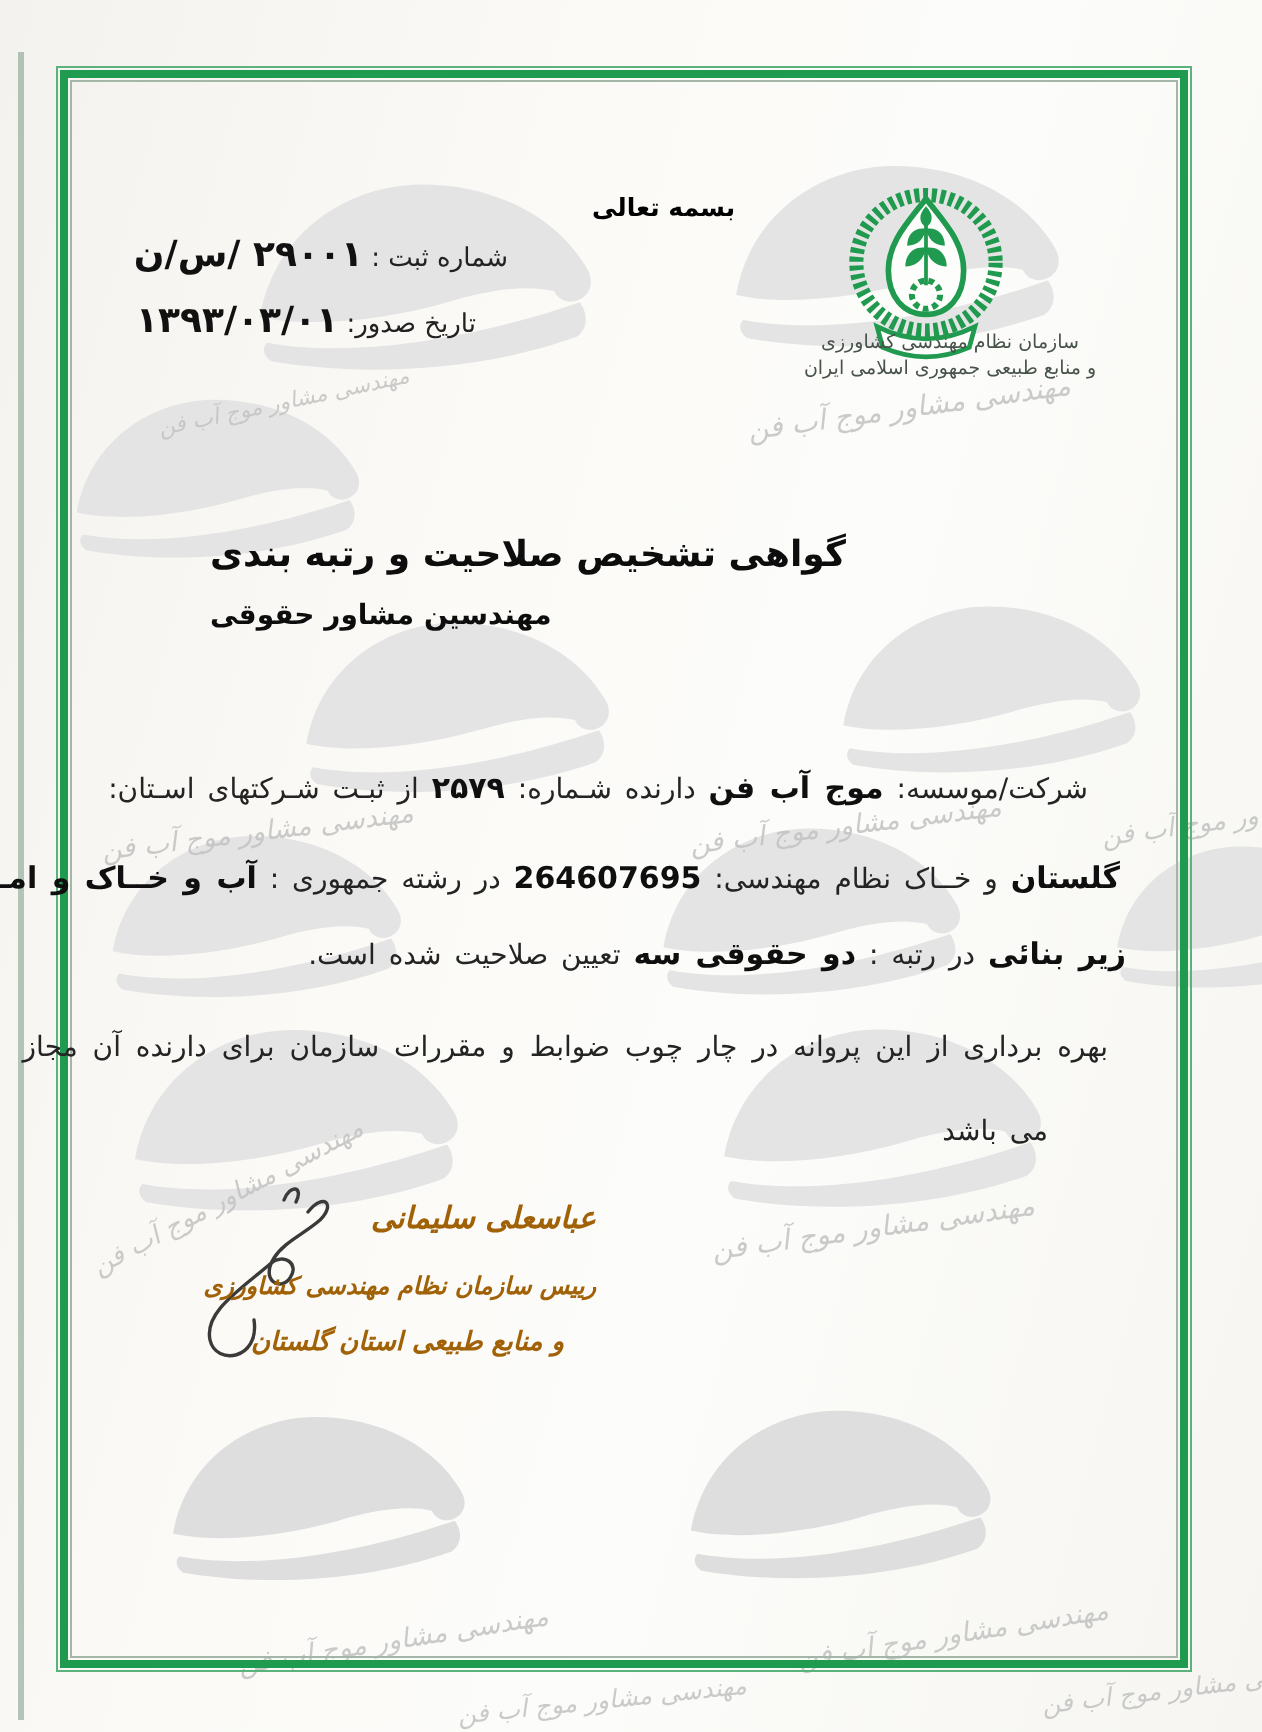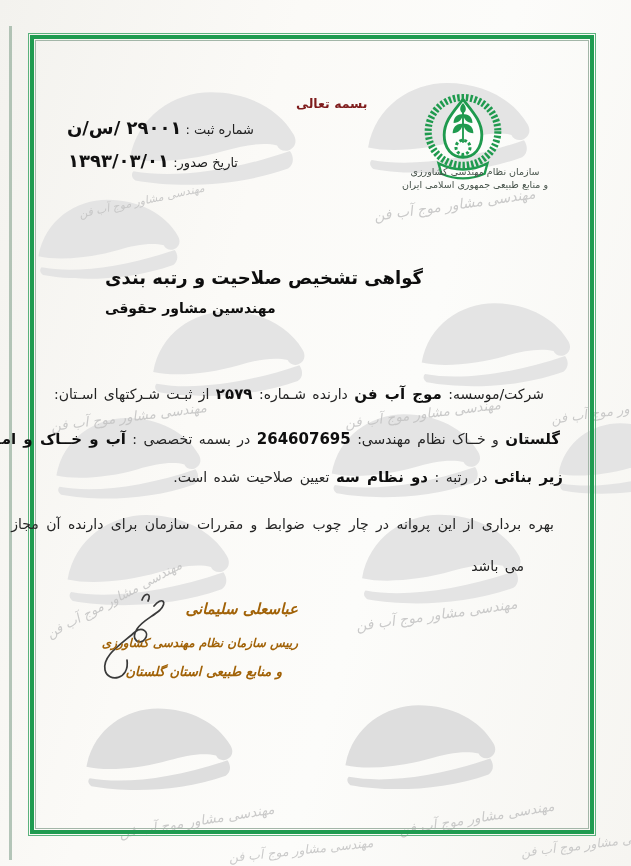--- a/index.html
+++ b/index.html
@@ -16,21 +16,21 @@
   .frame-thick{position:absolute;inset:1px;border:4px solid #1f9b50;}
   .frame-inner{position:absolute;inset:6px;border:1px solid #a3b6a8;}
   
   svg.wave{position:absolute;color:#e4e4e4;}
   svg.wave.dk{color:#dedede;}
   
   .script-wm{
     position:absolute;color:#c2c2c2;opacity:.85;font-style:italic;
     white-space:nowrap;direction:rtl;transform-origin:left top;
   }
-  .bismillah{left:296px;top:96px;font-size:12.5px;font-weight:bold;color:#7f1d1d;}
+  .bismillah{left:296px;top:96px;font-size:12.5px;font-weight:bold;color:#000000;}
   .meta-line{direction:rtl;text-align:right;font-size:13px;color:#222;white-space:nowrap;}
   .meta-line b{font-size:18px;color:#111;}
   .reg-line{left:58px;top:117px;width:196px;}
   .date-line{left:58px;top:150px;width:180px;}
   .org-line{font-size:9.5px;color:#46524a;text-align:center;direction:rtl;white-space:nowrap;}
   .org1{left:383px;top:166px;width:184px;}
   .org2{left:381px;top:179px;width:188px;}
   .title-line{left:105px;width:360px;text-align:left;direction:rtl;font-weight:bold;color:#0d0d0d;white-space:nowrap;}
   .title1{top:267px;font-size:18px;}
   .title2{top:300px;font-size:14px;}
@@ -140,24 +140,24 @@
 <div class="abs org-line org1">سازمان نظام مهندسی کشاورزی</div>
 <div class="abs org-line org2">و منابع طبیعی جمهوری اسلامی ایران</div>
 
 <div class="abs title-line title1">گواهی تشخیص صلاحیت و رتبه بندی</div>
 <div class="abs title-line title2">مهندسین مشاور حقوقی</div>
 
 <div class="abs body-line bl1">
   <span>شرکت/موسسه: </span><b>موج آب فن</b><span> دارنده  شـماره: </span><b>۲۵۷۹</b><span> از ثبـت شـرکتهای اسـتان:</span>
 </div>
 <div class="abs body-line bl2">
-  <b>گلستان</b><span> و خــاک نظام مهندسی: </span><b>264607695</b><span> در بسمه تخصصی : </span><b>آب و خــاک و امــور</b>
+  <b>گلستان</b><span> و خــاک نظام مهندسی: </span><b>264607695</b><span> در رشته جمهوری : </span><b>آب و خــاک و امــور</b>
 </div>
 <div class="abs body-line bl3">
-  <b>زیر بنائی</b><span> در رتبه : </span><b>دو نظام سه</b><span>  تعیین صلاحیت شده است.</span>
+  <b>زیر بنائی</b><span> در رتبه : </span><b>دو حقوقی سه</b><span>  تعیین صلاحیت شده است.</span>
 </div>
 <div class="abs body-line bl4">بهره برداری از این پروانه در چار چوب ضوابط و مقررات سازمان برای دارنده آن مجاز</div>
 <div class="abs body-line bl5">می باشد</div>
 
 <svg class="abs" viewBox="0 0 80 100" style="left:90px;top:588px;width:80px;height:100px">
   <path d="M52,12 C55,4 62,5 58,13 M64,18 C72,8 78,14 70,22 C62,29 52,33 47,41 C40,52 50,58 55,51 C60,44 52,38 45,44 C30,57 12,68 15,82 C18,95 40,92 37,72" fill="none" stroke="#3a3a3a" stroke-width="1.7" stroke-linecap="round"></path>
 </svg>
 <div class="abs sig-line sig-name">عباسعلی سلیمانی</div>
 <div class="abs sig-line sig-role1">رییس سازمان نظام مهندسی کشاورزی</div>
 <div class="abs sig-line sig-role2">

